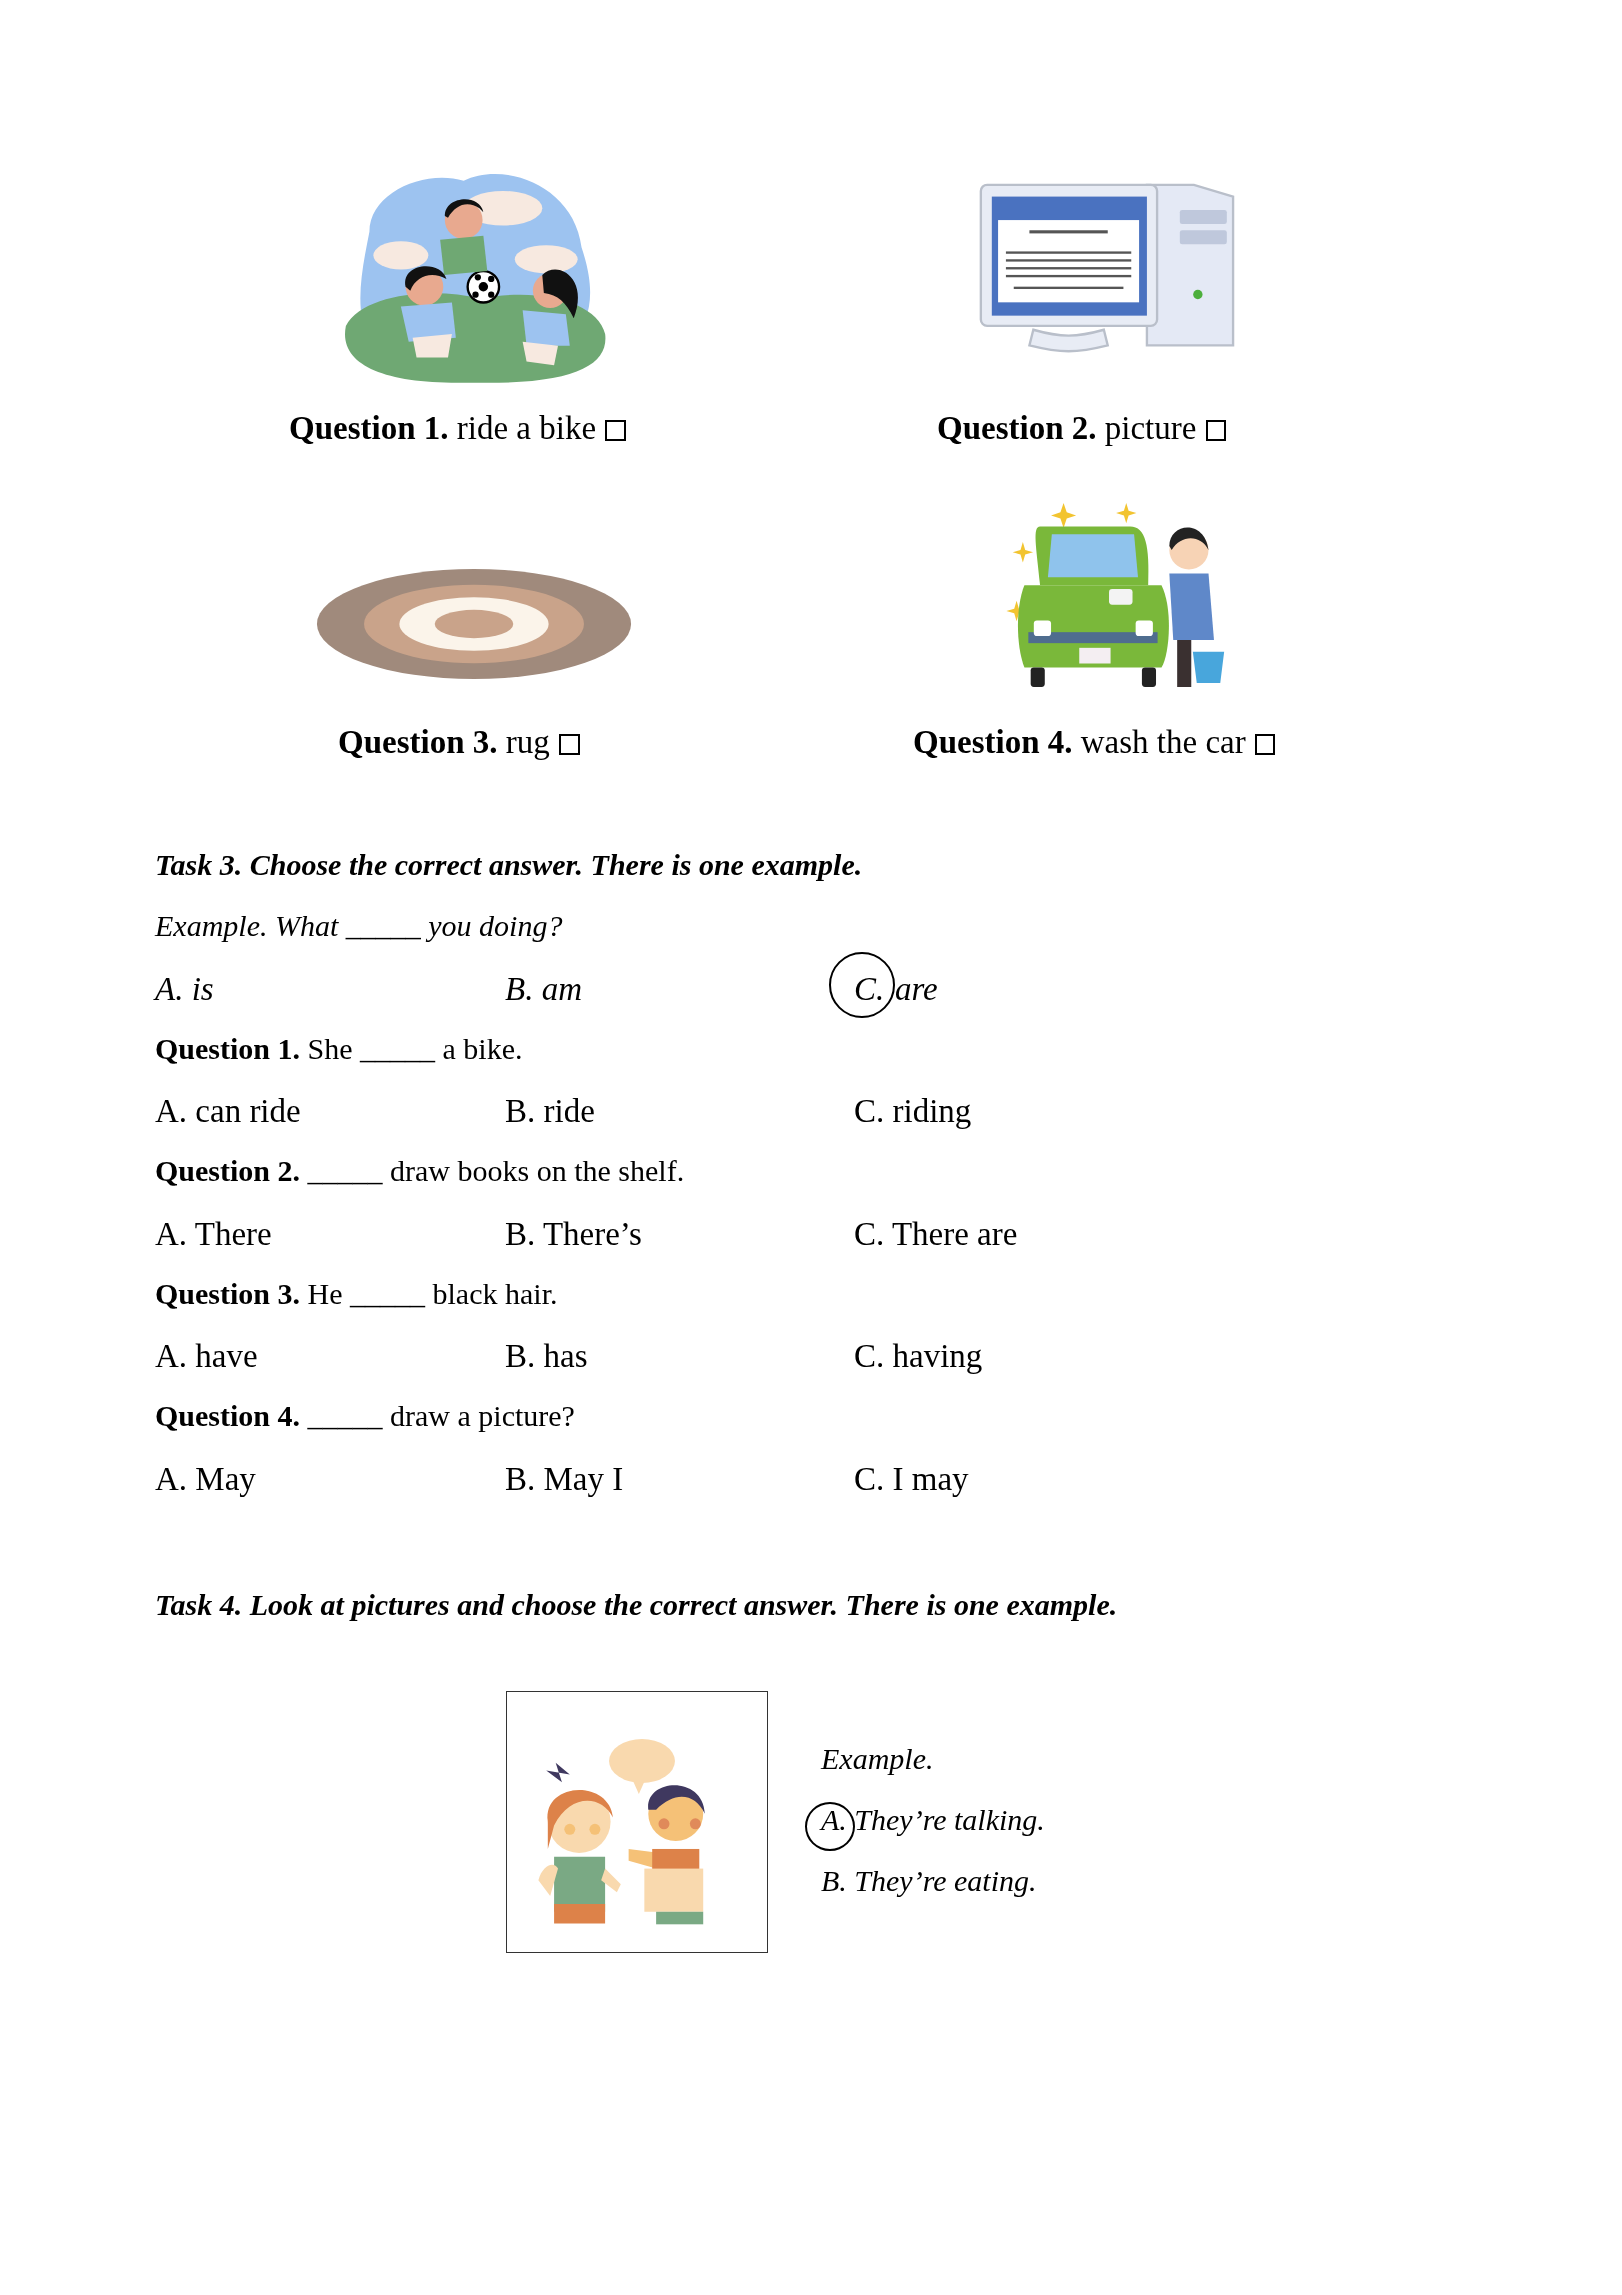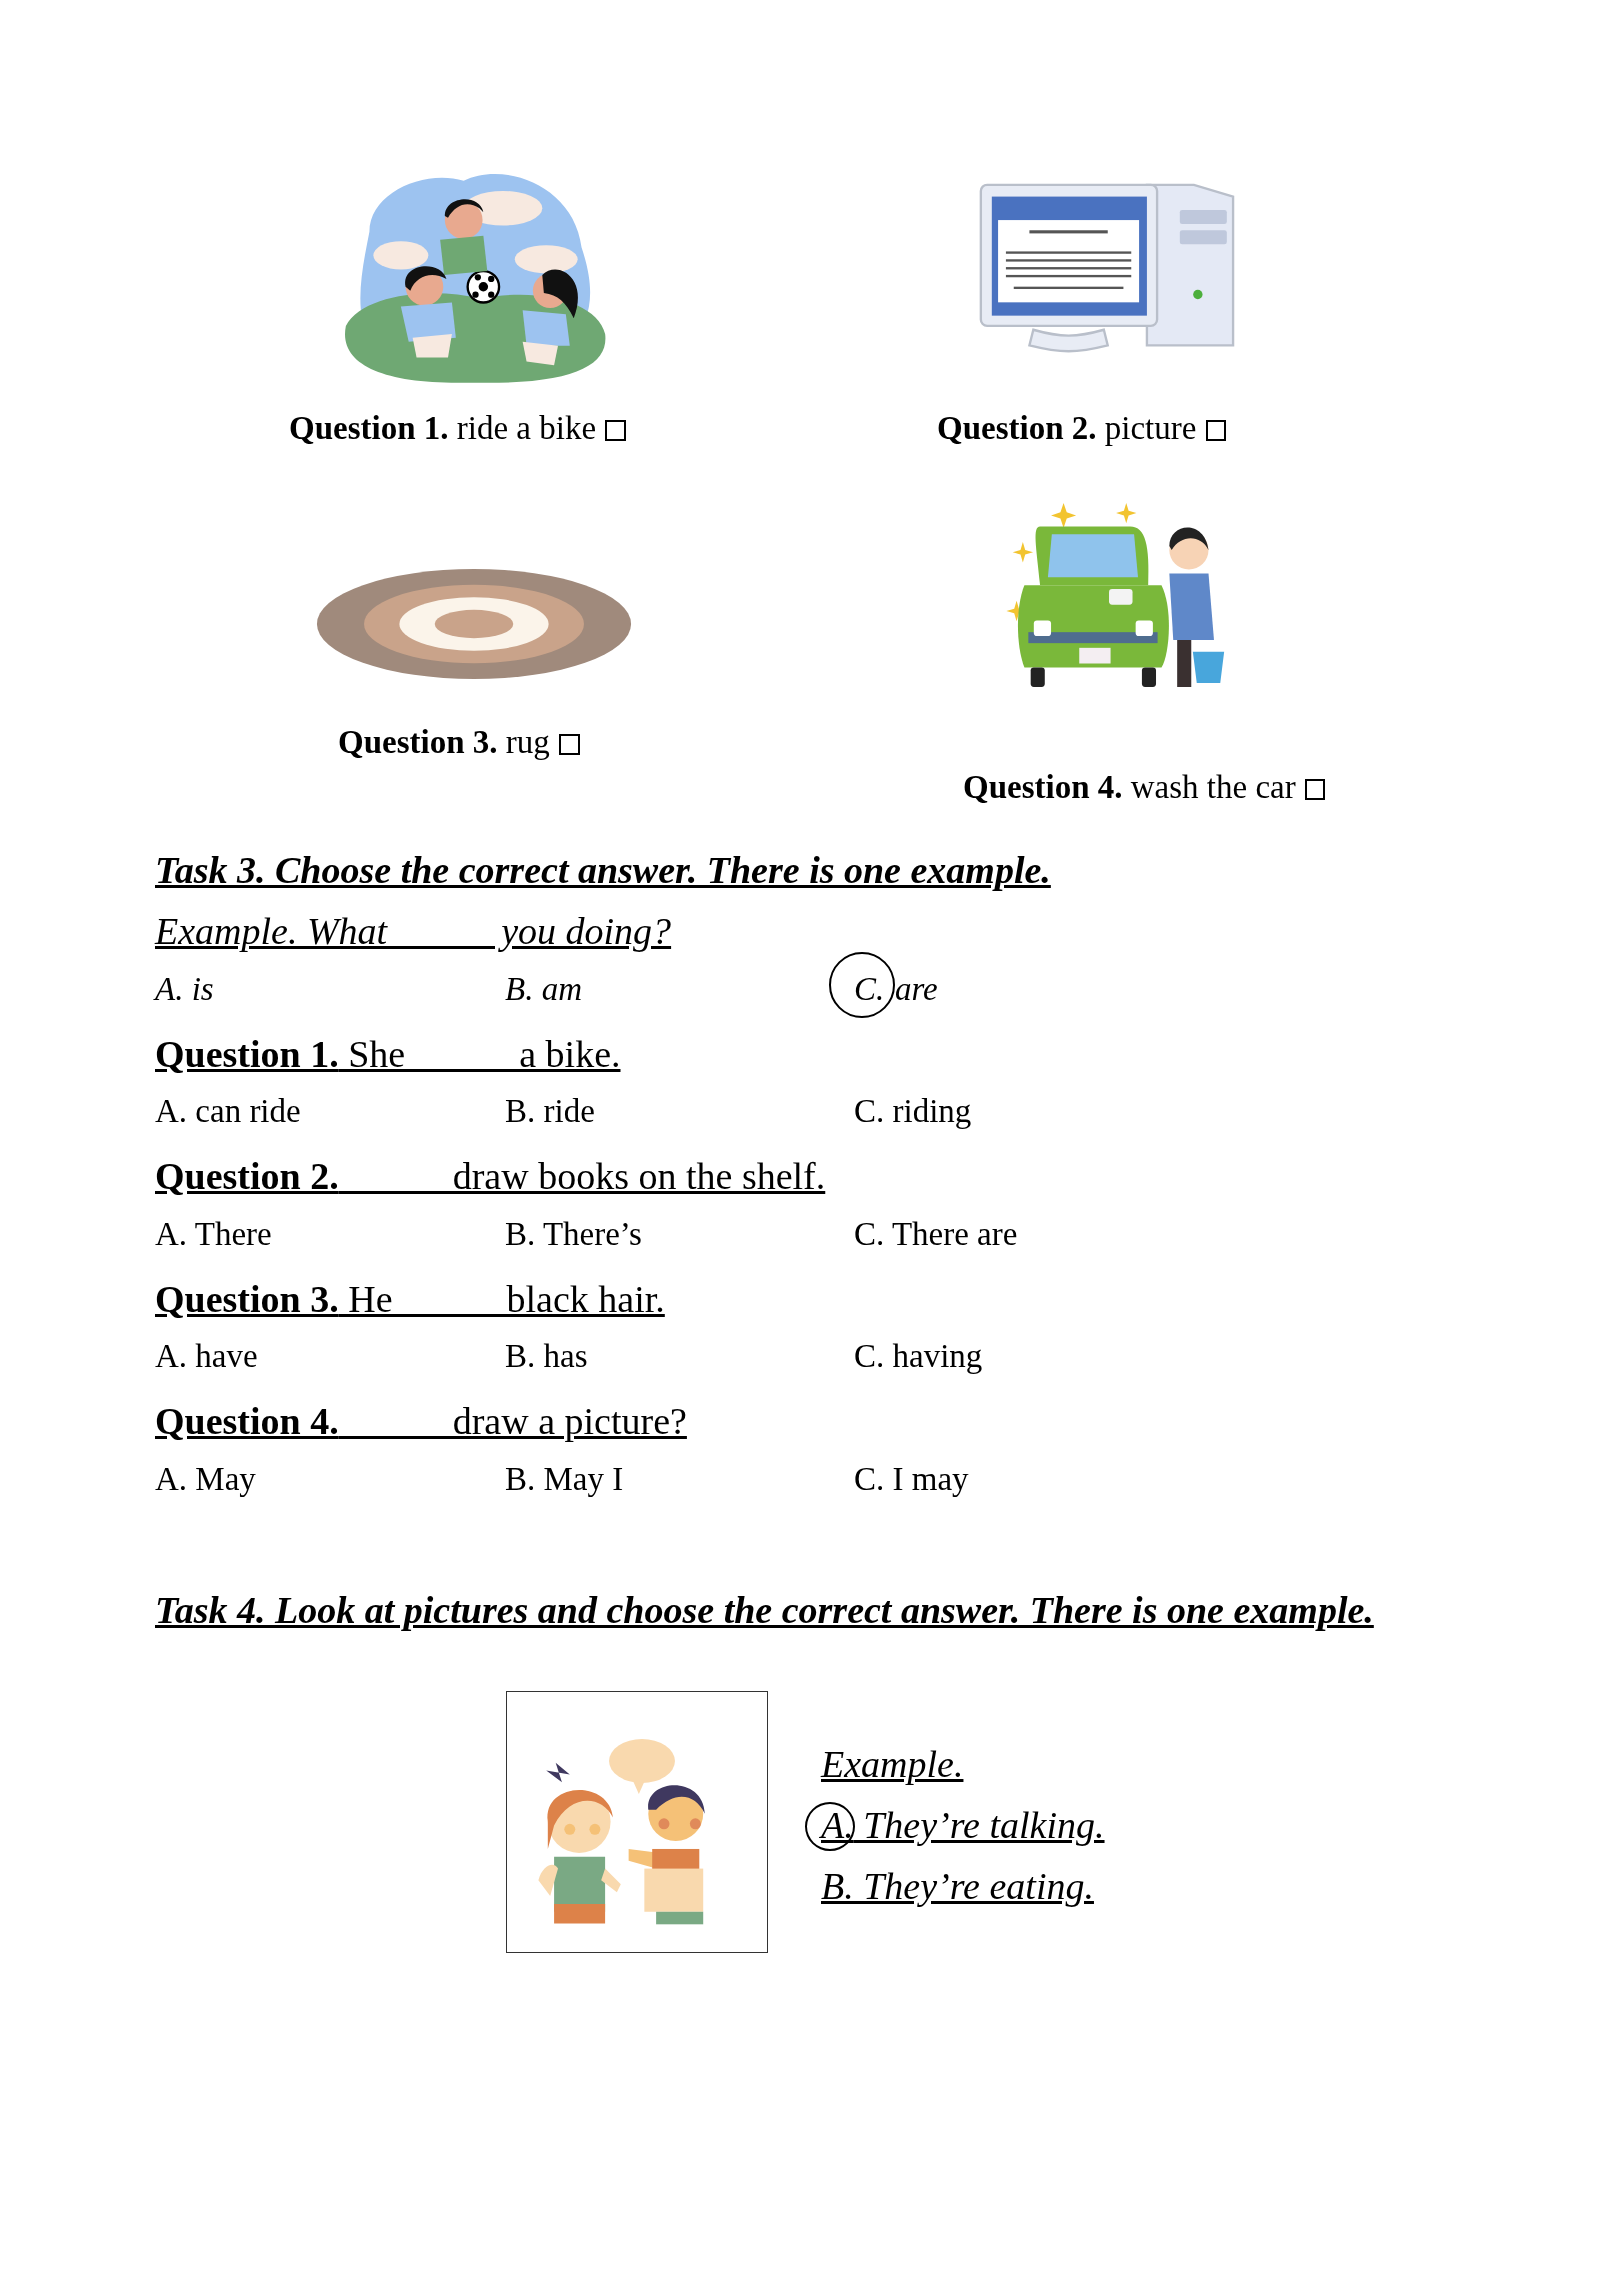--- a/index.html
+++ b/index.html
@@ -2,21 +2,21 @@
 <html style="font-size:12.6px"><head>
 <meta charset="utf-8">
 <style>
   html, body { margin:0; padding:0; background:#ffffff; }
   body { width:1622px; height:2295px; position:relative; overflow:hidden;
          font-family:"Liberation Serif","DejaVu Serif",serif; color:#000; }
   .abs { position:absolute; }
   .qlabel { font-size:33px; white-space:nowrap; }
   .qlabel b { font-weight:bold; }
   .box { display:inline-block; width:20.4px; height:20.4px; border:2px solid #000; margin-left:9.4px; vertical-align:-1.6px; box-sizing:border-box; }
-  .line { font-size:38px; white-space:nowrap;text-decoration:underline; }
+  .line { font-size:30px; white-space:nowrap; }
   .ital { font-style:italic; }
   .opt { position:absolute; font-size:33px; white-space:nowrap; }
   .circle { position:absolute; border:2.4px solid #000; border-radius:50%; box-sizing:border-box; }
   .pic { position:absolute; }
 </style>
 </head>
 <body>
 
 <svg class="pic" style="left:338px;top:161px;" width="275" height="228" viewBox="0 0 350 290">
   <path d="M40,90 C40,40 110,10 160,25 C210,0 300,30 310,110 C330,170 320,200 300,230 L40,230 C20,190 30,140 40,90Z" fill="#9dc3f0"></path>
@@ -94,21 +94,21 @@
   <rect x="110" y="190" width="40" height="20" fill="#f4eef2"></rect>
   <rect x="48" y="215" width="18" height="25" rx="4" fill="#222"></rect>
   <rect x="190" y="215" width="18" height="25" rx="4" fill="#222"></rect>
   <circle cx="250" cy="65" r="25" fill="#f7d3b5"></circle>
   <path d="M225,60 C225,30 270,25 275,65 C265,45 240,45 228,65Z" fill="#222"></path>
   <path d="M225,95 L275,95 L282,180 L230,180Z" fill="#5f88c9"></path>
   <rect x="235" y="180" width="18" height="60" fill="#3a3030"></rect>
   <path d="M255,195 L295,195 L290,235 L260,235Z" fill="#48a6dc"></path>
   <rect x="148" y="115" width="30" height="20" rx="4" fill="#f3f3f3"></rect>
 </svg>
-<div class="abs qlabel" style="left:963px;top:724px;margin-top:45px;">
+<div class="abs qlabel" style="left:913px;top:724px;">
   <b>Question 4.</b><span> wash the car</span><span class="box"></span>
 </div>
 
 <div class="abs line ital" style="left:155px;top:848px;font-weight:bold;">Task 3. Choose the correct answer. There is one example.</div>
 
 <div class="abs line ital" style="left:155px;top:909px;">Example. What _____ you doing?</div>
 
 <div>
   <span class="opt ital" style="left:155px;top:971px;">A. is</span>
   <span class="opt ital" style="left:505px;top:971px;">B. am</span>

